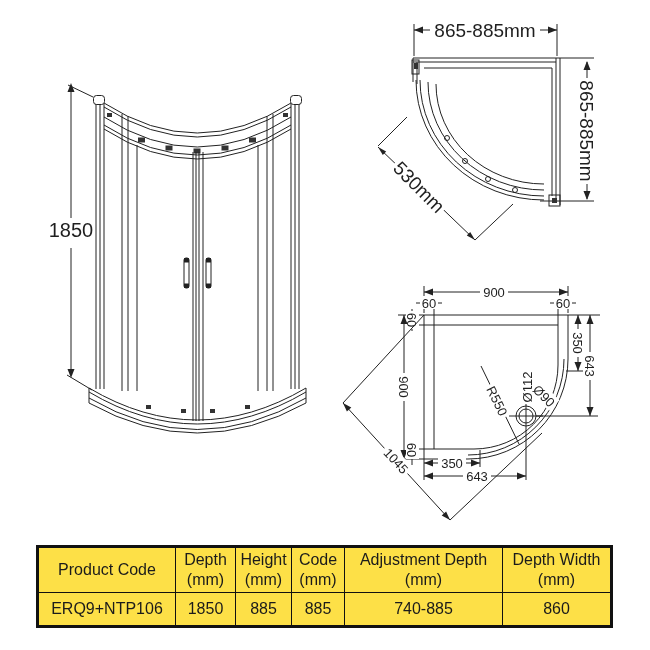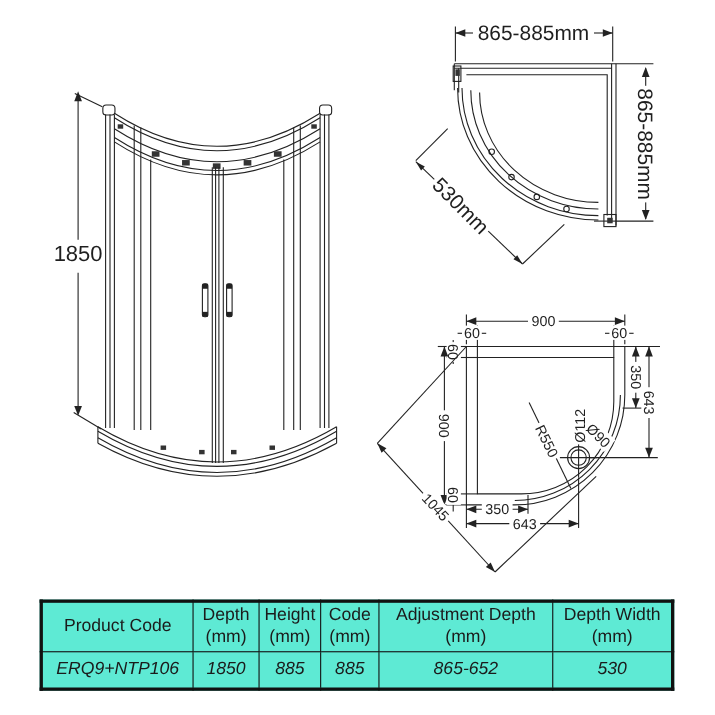--- a/index.html
+++ b/index.html
@@ -5,29 +5,29 @@
   html,body{margin:0;padding:0;background:#ffffff;}
   #stage{position:relative;width:650px;height:650px;background:#ffffff;overflow:hidden;
          font-family:"Liberation Sans",sans-serif;}
   #drawing{position:absolute;left:0;top:0;}
   svg text{fill:#1f1f1f;font-family:"Liberation Sans",sans-serif;}
   .dim-label{font-size:13px;}
   .dim-label-lg{font-size:19px;}
   .hbg{fill:#ffffff;}
   
   #spec-table{position:absolute;left:36px;top:545px;width:574px;height:80px;
-      border-collapse:collapse;table-layout:fixed;background:#5eead4;}
+      border-collapse:collapse;table-layout:fixed;background:#fde047;}
   #spec-table td,#spec-table th{border:1.5px solid #111;text-align:center;vertical-align:middle;
       font-weight:400;color:#1b1b1b;padding:0;}
   #spec-table{border:3px solid #111;}
   .hd{font-size:16px;line-height:20px;}
   .hd span{display:block;}
   .rw{font-size:16px;}
   tr.header-row{height:46px;}
-  tr.data-row{height:34px;font-style:italic;}
+  tr.data-row{height:34px;}
 </style>
 </head>
 <body>
 
 <div id="stage">
 
 <svg id="drawing" width="650" height="650" viewBox="0 0 650 650">
 
   <g stroke="#222" stroke-width="1" fill="none">
 
@@ -325,19 +325,19 @@
     <th class="hd">
       <span>Depth Width</span>
       <span>(mm)</span>
     </th>
   </tr>
   <tr class="data-row">
     <td class="rw">ERQ9+NTP106</td>
     <td class="rw">1850</td>
     <td class="rw">885</td>
     <td class="rw">885</td>
-    <td class="rw">865-652</td>
-    <td class="rw">530</td>
+    <td class="rw">740-885</td>
+    <td class="rw">860</td>
   </tr>
 </tbody>
     </table>
 
 </div>
 
 </body></html>

